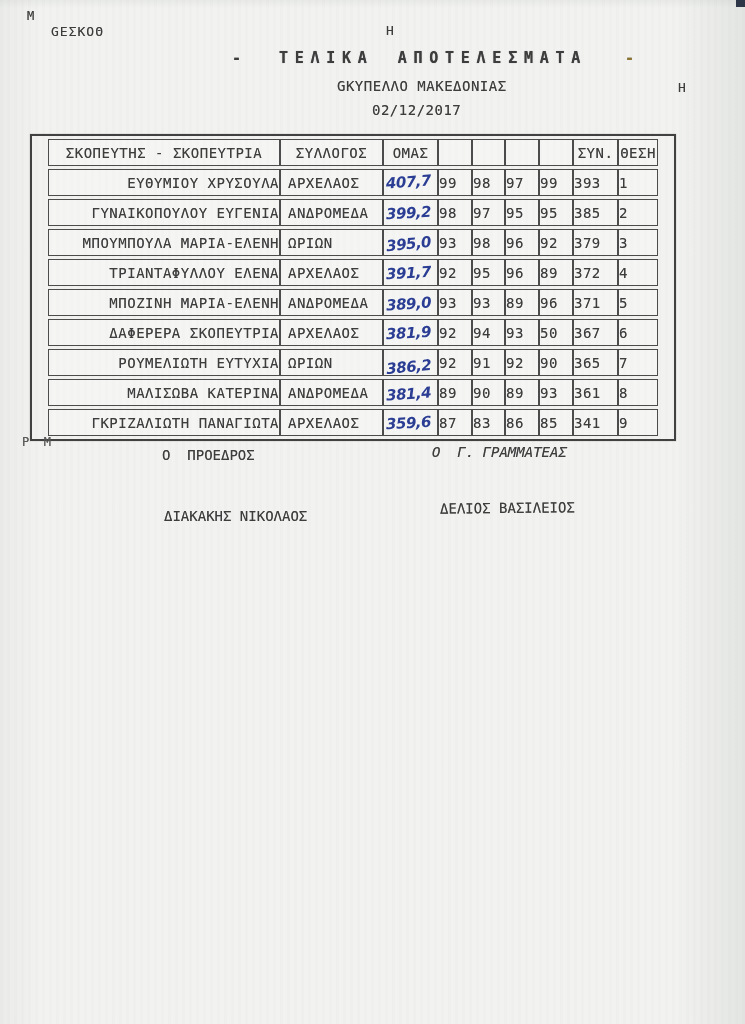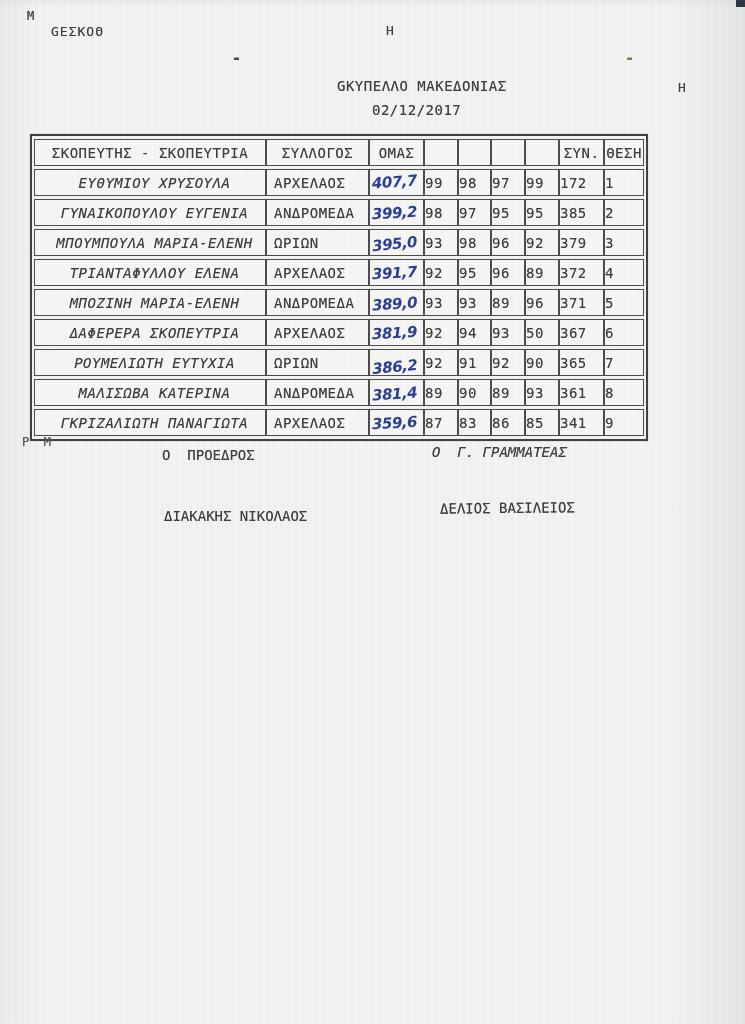--- a/index.html
+++ b/index.html
@@ -27,32 +27,32 @@
   .title-line .dash { font-size:15px; font-weight:bold; text-shadow:0 0 0.6px rgba(70,70,70,0.65); }
   .dash-right  { color:#8d7430; }
   .title-text  { font-size:15px; font-weight:bold; letter-spacing:0.45em; word-spacing:0.55em; white-space:pre; text-shadow:0 0 0.7px rgba(60,60,60,0.8); }
   .competition { left:337px; top:78px;  font-size:14px; letter-spacing:0.5px; }
   .mark-h-r    { left:678px; top:80px;  font-size:13px; }
   .comp-date   { left:372px; top:94px;  font-size:14px; letter-spacing:0.5px;margin-top:8px; }
   .event-line  { left:40px;  top:110px; font-size:14px; letter-spacing:0.4px; }
 
   .table-wrap {
     position:absolute; left:30px; top:134px; width:610px;
-    border:2px solid #414141; padding:0 2px;
+    border:2px solid #414141; padding:0 16px;
     box-shadow:0 0 1px rgba(60,70,60,0.5);
   }
   table.results { width:100%; border-collapse:separate; border-spacing:0 3px; table-layout:fixed; }
   .results th, .results td {
     border:1px solid #4c4c4c; height:25px;
     font-size:14px; font-weight:normal; letter-spacing:0.5px;
     padding:0; overflow:visible; text-shadow:0 0 0.6px rgba(70,70,70,0.6);
     background:rgba(255,255,255,0.25);
   }
   .results th { text-align:center; }
-  .results td.c-shooter { text-align:center; padding-left:9px;font-style:italic; }
+  .results td.c-shooter { text-align:right; padding-left:9px; }
   .results td.c-club    { text-align:left; padding-left:7px; }
   .results td.c-final   { text-align:left; padding-left:2px; }
   .results td.c-s, .results td.c-total, .results td.c-rank { text-align:left; }
 
   .pen {
     font-family:"DejaVu Sans","Liberation Sans",sans-serif;
     font-style:italic; font-weight:bold;
     color:#2b3e94; font-size:15px; letter-spacing:-0.5px;
     display:inline-block; transform:rotate(-3deg);
     text-shadow:none;
@@ -74,20 +74,21 @@
 
 <div class="page">
   <div class="corner-patch"></div>
 
   <span class="type mark-m">M</span>
   <span class="type org-code">GEΣΚΟΘ</span>
   <span class="type mark-h-c">H</span>
 
   <div class="title-line">
     <span class="dash">-</span>
+    <span class="title-text">ΤΕΛΙΚΑ ΑΠΟΤΕΛΕΣΜΑΤΑ</span>
     <span class="dash dash-right">-</span>
   </div>
 
   <span class="type competition">GΚΥΠΕΛΛΟ ΜΑΚΕΔΟΝΙΑΣ</span>
   <span class="type mark-h-r">H</span>
   <span class="type comp-date">02/12/2017</span>
 
   <div class="table-wrap">
     <table class="results">
       <colgroup>
@@ -116,21 +117,21 @@
       </thead>
       <tbody>
         <tr>
           <td class="c-shooter">ΕΥΘΥΜΙΟΥ ΧΡΥΣΟΥΛΑ</td>
           <td class="c-club">ΑΡΧΕΛΑΟΣ</td>
           <td class="c-final"><span class="pen">407,7</span></td>
           <td class="c-s">99</td>
           <td class="c-s">98</td>
           <td class="c-s">97</td>
           <td class="c-s">99</td>
-          <td class="c-total">172</td>
+          <td class="c-total">393</td>
           <td class="c-rank">1</td>
         </tr>
         <tr>
           <td class="c-shooter">ΓΥΝΑΙΚΟΠΟΥΛΟΥ ΕΥΓΕΝΙΑ</td>
           <td class="c-club">ΑΝΔΡΟΜΕΔΑ</td>
           <td class="c-final"><span class="pen">399,2</span></td>
           <td class="c-s">98</td>
           <td class="c-s">97</td>
           <td class="c-s">95</td>
           <td class="c-s">95</td>

